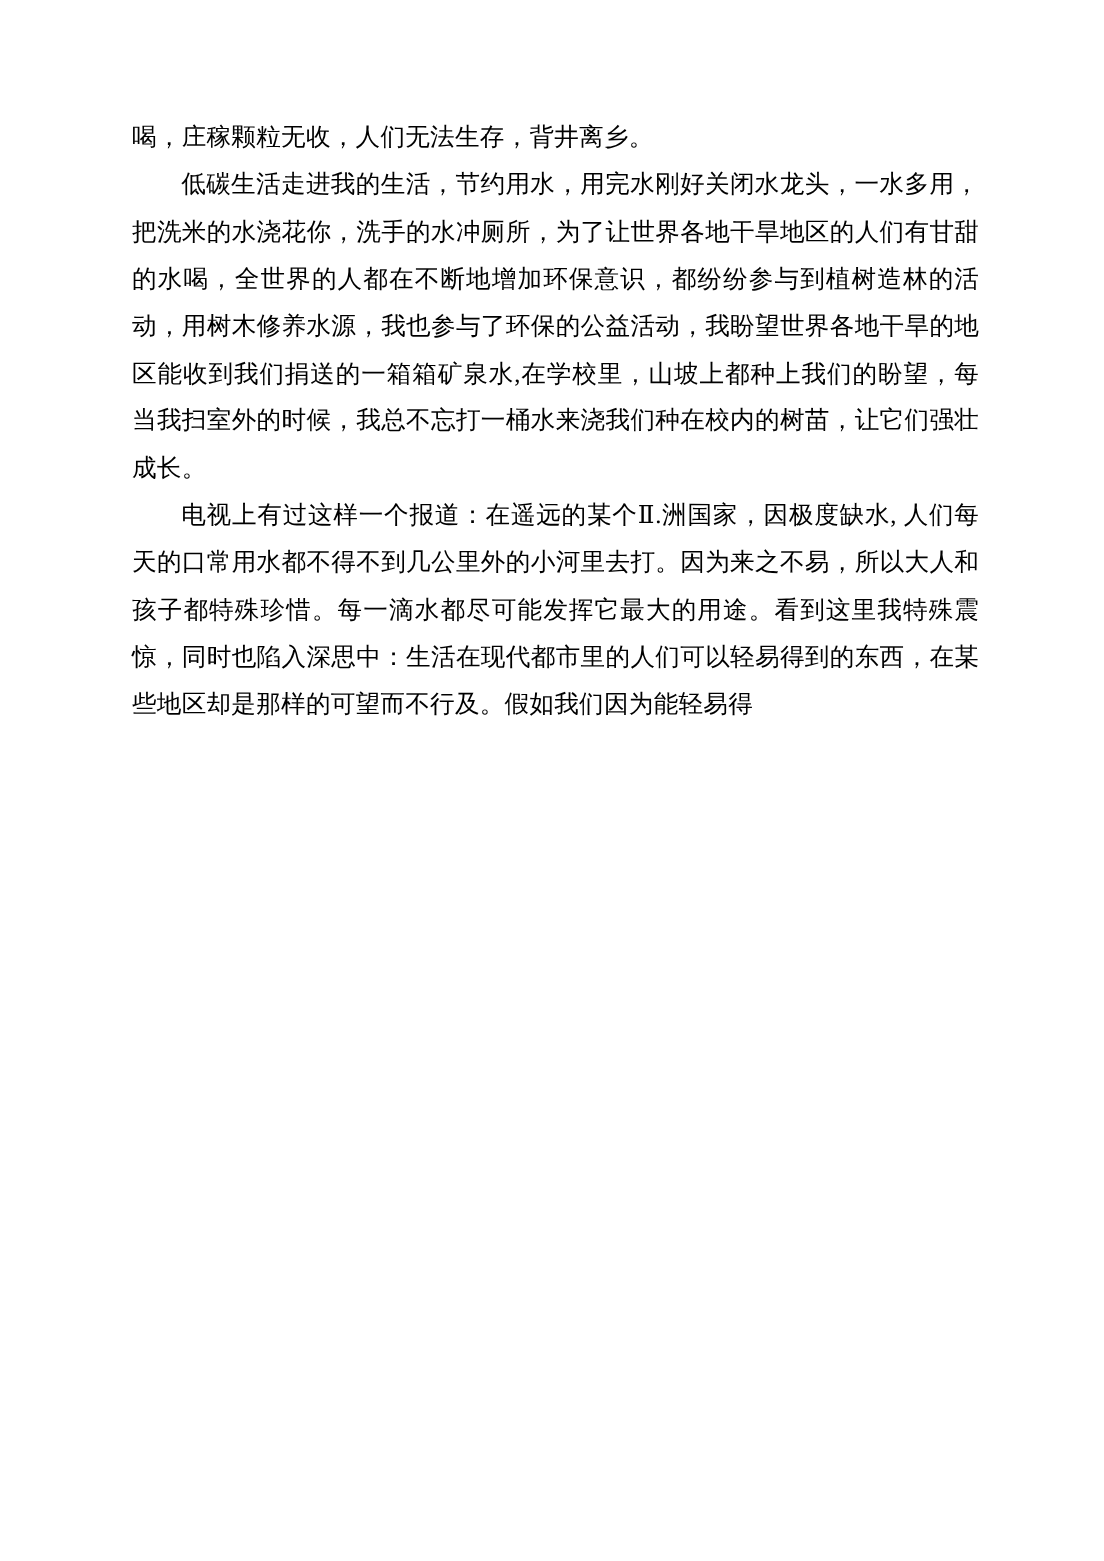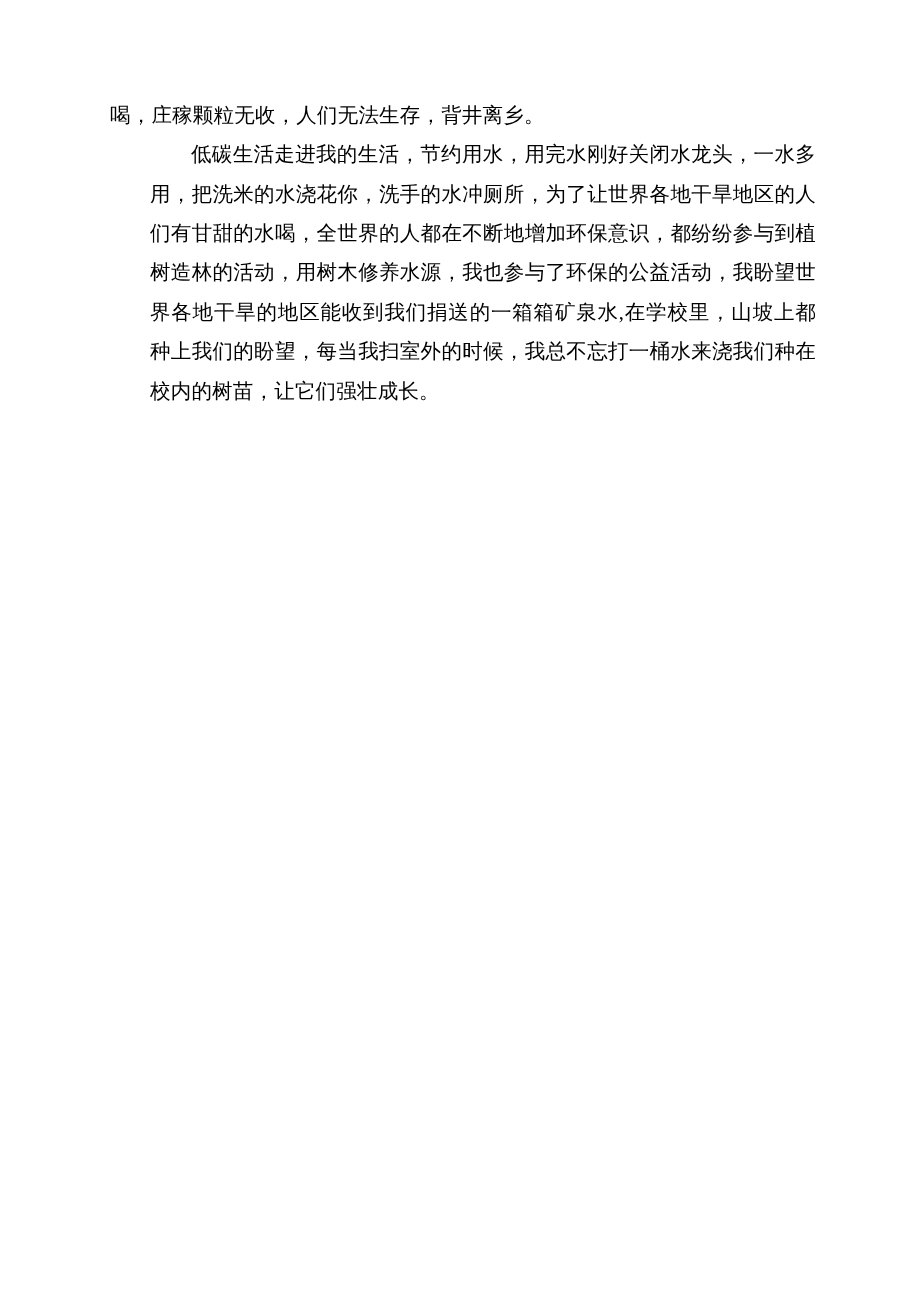--- a/index.html
+++ b/index.html
@@ -27,21 +27,20 @@
     line-height: 1.92;
     text-align: justify;
     text-justify: inter-ideograph;
     letter-spacing: 0.2px;
   }
   p {
     margin: 0 0 0 0;
   }
   .indent {
     text-indent: 2em;
-    margin-left: 40px;
   }
   .no-indent {
     text-indent: 0;
   }
   .heading {
     font-size: 19px;
     text-indent: 2em;
     margin: 0;
     line-height: 1.92;
   }
@@ -52,15 +51,16 @@
 <div class="page">
   <div class="doc-body">
 
     <p class="no-indent">喝，庄稼颗粒无收，人们无法生存，背井离乡。</p>
 
     <p class="indent">低碳生活走进我的生活，节约用水，用完水刚好关闭水龙头，一水多用，把洗米的水浇花你，洗手的水冲厕所，为了让世界各地干旱地区的人们有甘甜的水喝，全世界的人都在不断地增加环保意识，都纷纷参与到植树造林的活动，用树木修养水源，我也参与了环保的公益活动，我盼望世界各地干旱的地区能收到我们捐送的一箱箱矿泉水,在学校里，山坡上都种上我们的盼望，每当我扫室外的时候，我总不忘打一桶水来浇我们种在校内的树苗，让它们强壮成长。</p>
 
 
 
 
+    <p class="indent">电视上有过这样一个报道：在遥远的某个Ⅱ.洲国家，因极度缺水, 人们每天的口常用水都不得不到几公里外的小河里去打。因为来之不易，所以大人和孩子都特殊珍惜。每一滴水都尽可能发挥它最大的用途。看到这里我特殊震惊，同时也陷入深思中：生活在现代都市里的人们可以轻易得到的东西，在某些地区却是那样的可望而不行及。假如我们因为能轻易得</p>
 
   </div>
 </div>
 
 </body></html>

